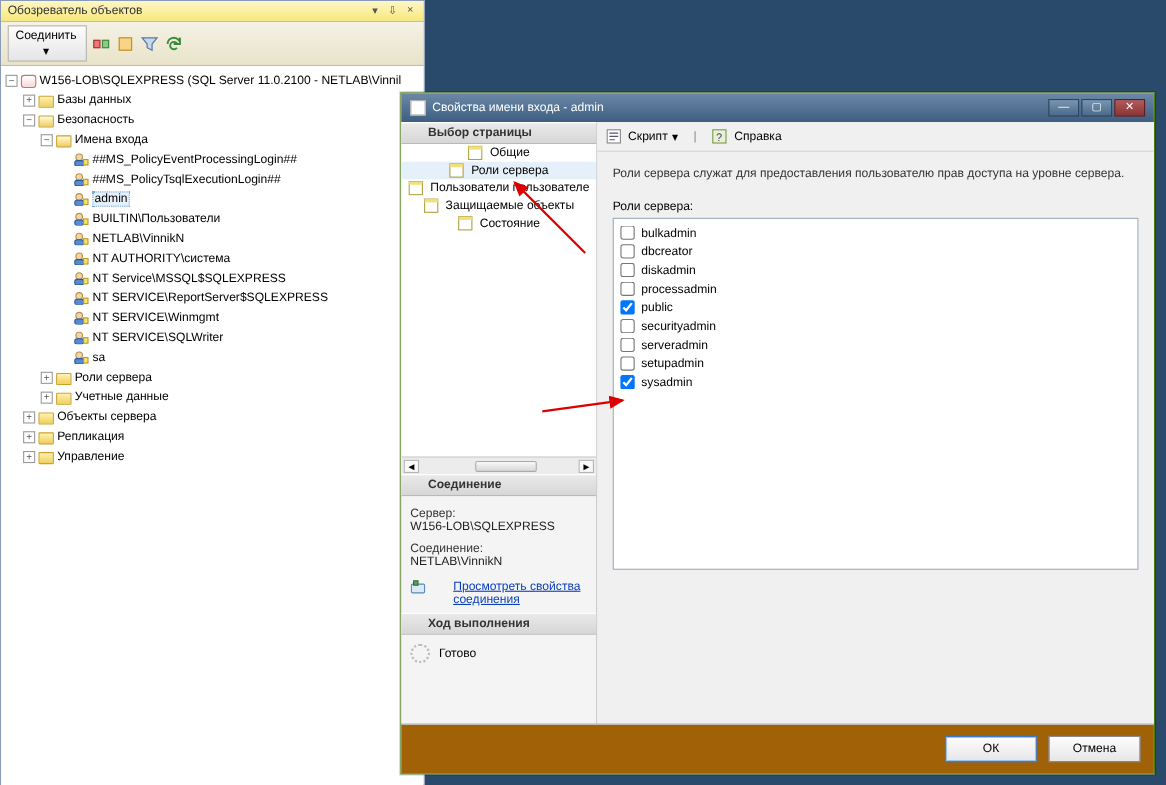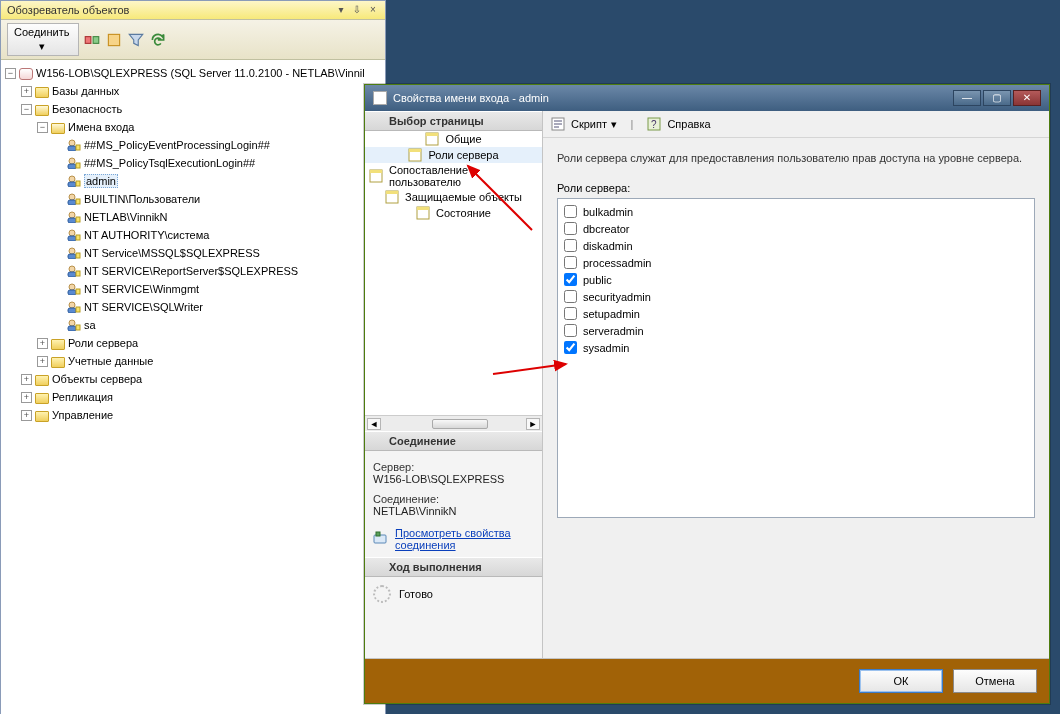--- a/index.html
+++ b/index.html
@@ -447,21 +447,21 @@
                   <rect x="1" y="1" width="12" height="12" fill="#fff" stroke="#b0a040"></rect>
                   <rect x="1" y="1" width="12" height="3" fill="#f2e07a"></rect>
                 </svg></span>
               <span>Роли сервера</span>
             </div>
             <div class="page-item">
               <span class="pi-ic"><svg width="16" height="14">
                   <rect x="1" y="1" width="12" height="12" fill="#fff" stroke="#b0a040"></rect>
                   <rect x="1" y="1" width="12" height="3" fill="#f2e07a"></rect>
                 </svg></span>
-              <span>Сопоставление пользователю</span>
+              <span>Пользователи пользователе</span>
             </div>
             <div class="page-item">
               <span class="pi-ic"><svg width="16" height="14">
                   <rect x="1" y="1" width="12" height="12" fill="#fff" stroke="#b0a040"></rect>
                   <rect x="1" y="1" width="12" height="3" fill="#f2e07a"></rect>
                 </svg></span>
               <span>Защищаемые объекты</span>
             </div>
             <div class="page-item">
               <span class="pi-ic"><svg width="16" height="14">
@@ -478,21 +478,21 @@
             <span class="arrow">►</span>
           </div>
         </div>
       </div>
       <div class="panel-hdr">Соединение</div>
       <div class="conn-body">
         <div class="lbl">Сервер:</div>
         <div>W156-LOB\SQLEXPRESS</div>
         <div class="lbl" style="margin-top:8px">Соединение:</div>
         <div>NETLAB\VinnikN</div>
-        <div style="margin-top:10px; display:flex; gap:6px; align-items:center;">
+        <div style="margin-top:10px; display:flex; gap:23px; align-items:flex-start;">
           <span>
             <svg width="16" height="14">
                 <rect x="1" y="4" width="12" height="8" rx="1" fill="#dbe9f7" stroke="#5a88b7"></rect>
                 <rect x="3" y="1" width="4" height="4" fill="#5aa05a" stroke="#2f6f2f"></rect>
               </svg>
           </span>
           <span class="link">Просмотреть свойства соединения</span>
         </div>
       </div>
       <div class="panel-hdr">Ход выполнения</div>
@@ -545,25 +545,25 @@
               <div class="role-row">
                 <input type="checkbox" checked="" style="">
                 <span>public</span>
               </div>
               <div class="role-row">
                 <input type="checkbox" style="">
                 <span>securityadmin</span>
               </div>
               <div class="role-row">
                 <input type="checkbox" style="">
+                <span>serveradmin</span>
+              </div>
+              <div class="role-row">
+                <input type="checkbox" style="">
                 <span>setupadmin</span>
-              </div>
-              <div class="role-row">
-                <input type="checkbox" style="">
-                <span>serveradmin</span>
               </div>
               <div class="role-row">
                 <input type="checkbox" checked="" style="">
                 <span>sysadmin</span>
               </div>
             </div>
         </div>
       </div>
     </div>
   </div>

